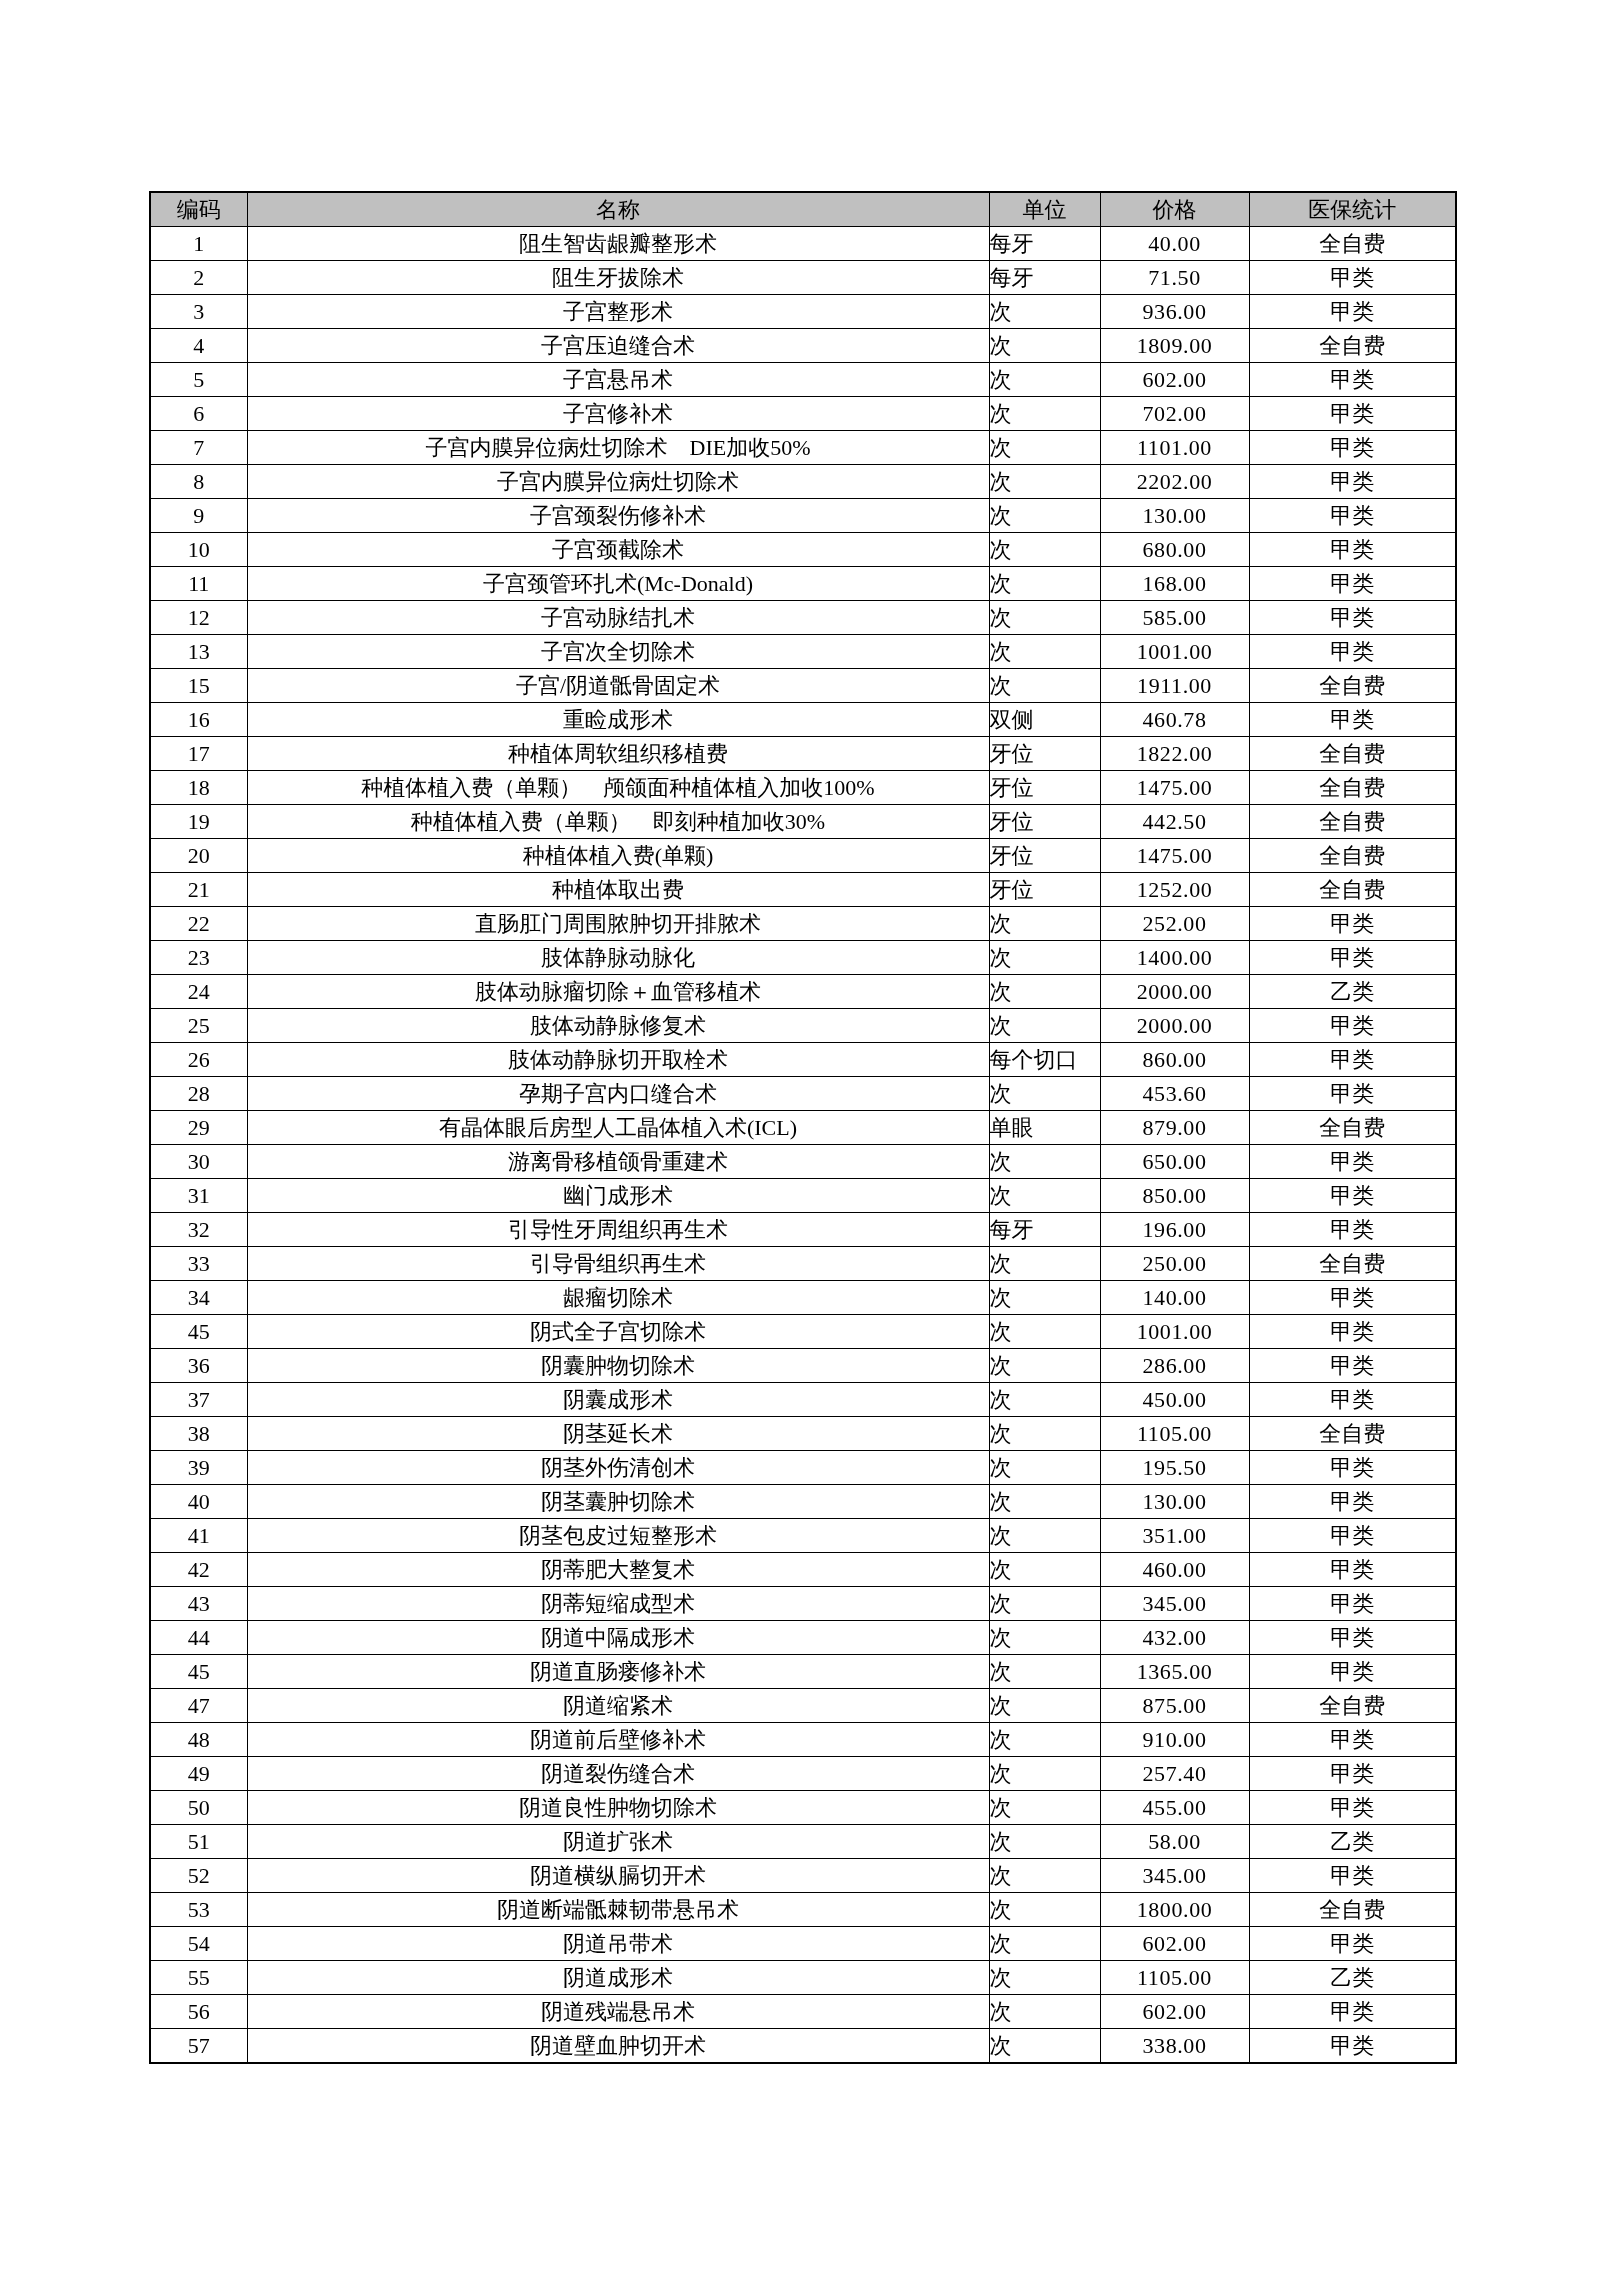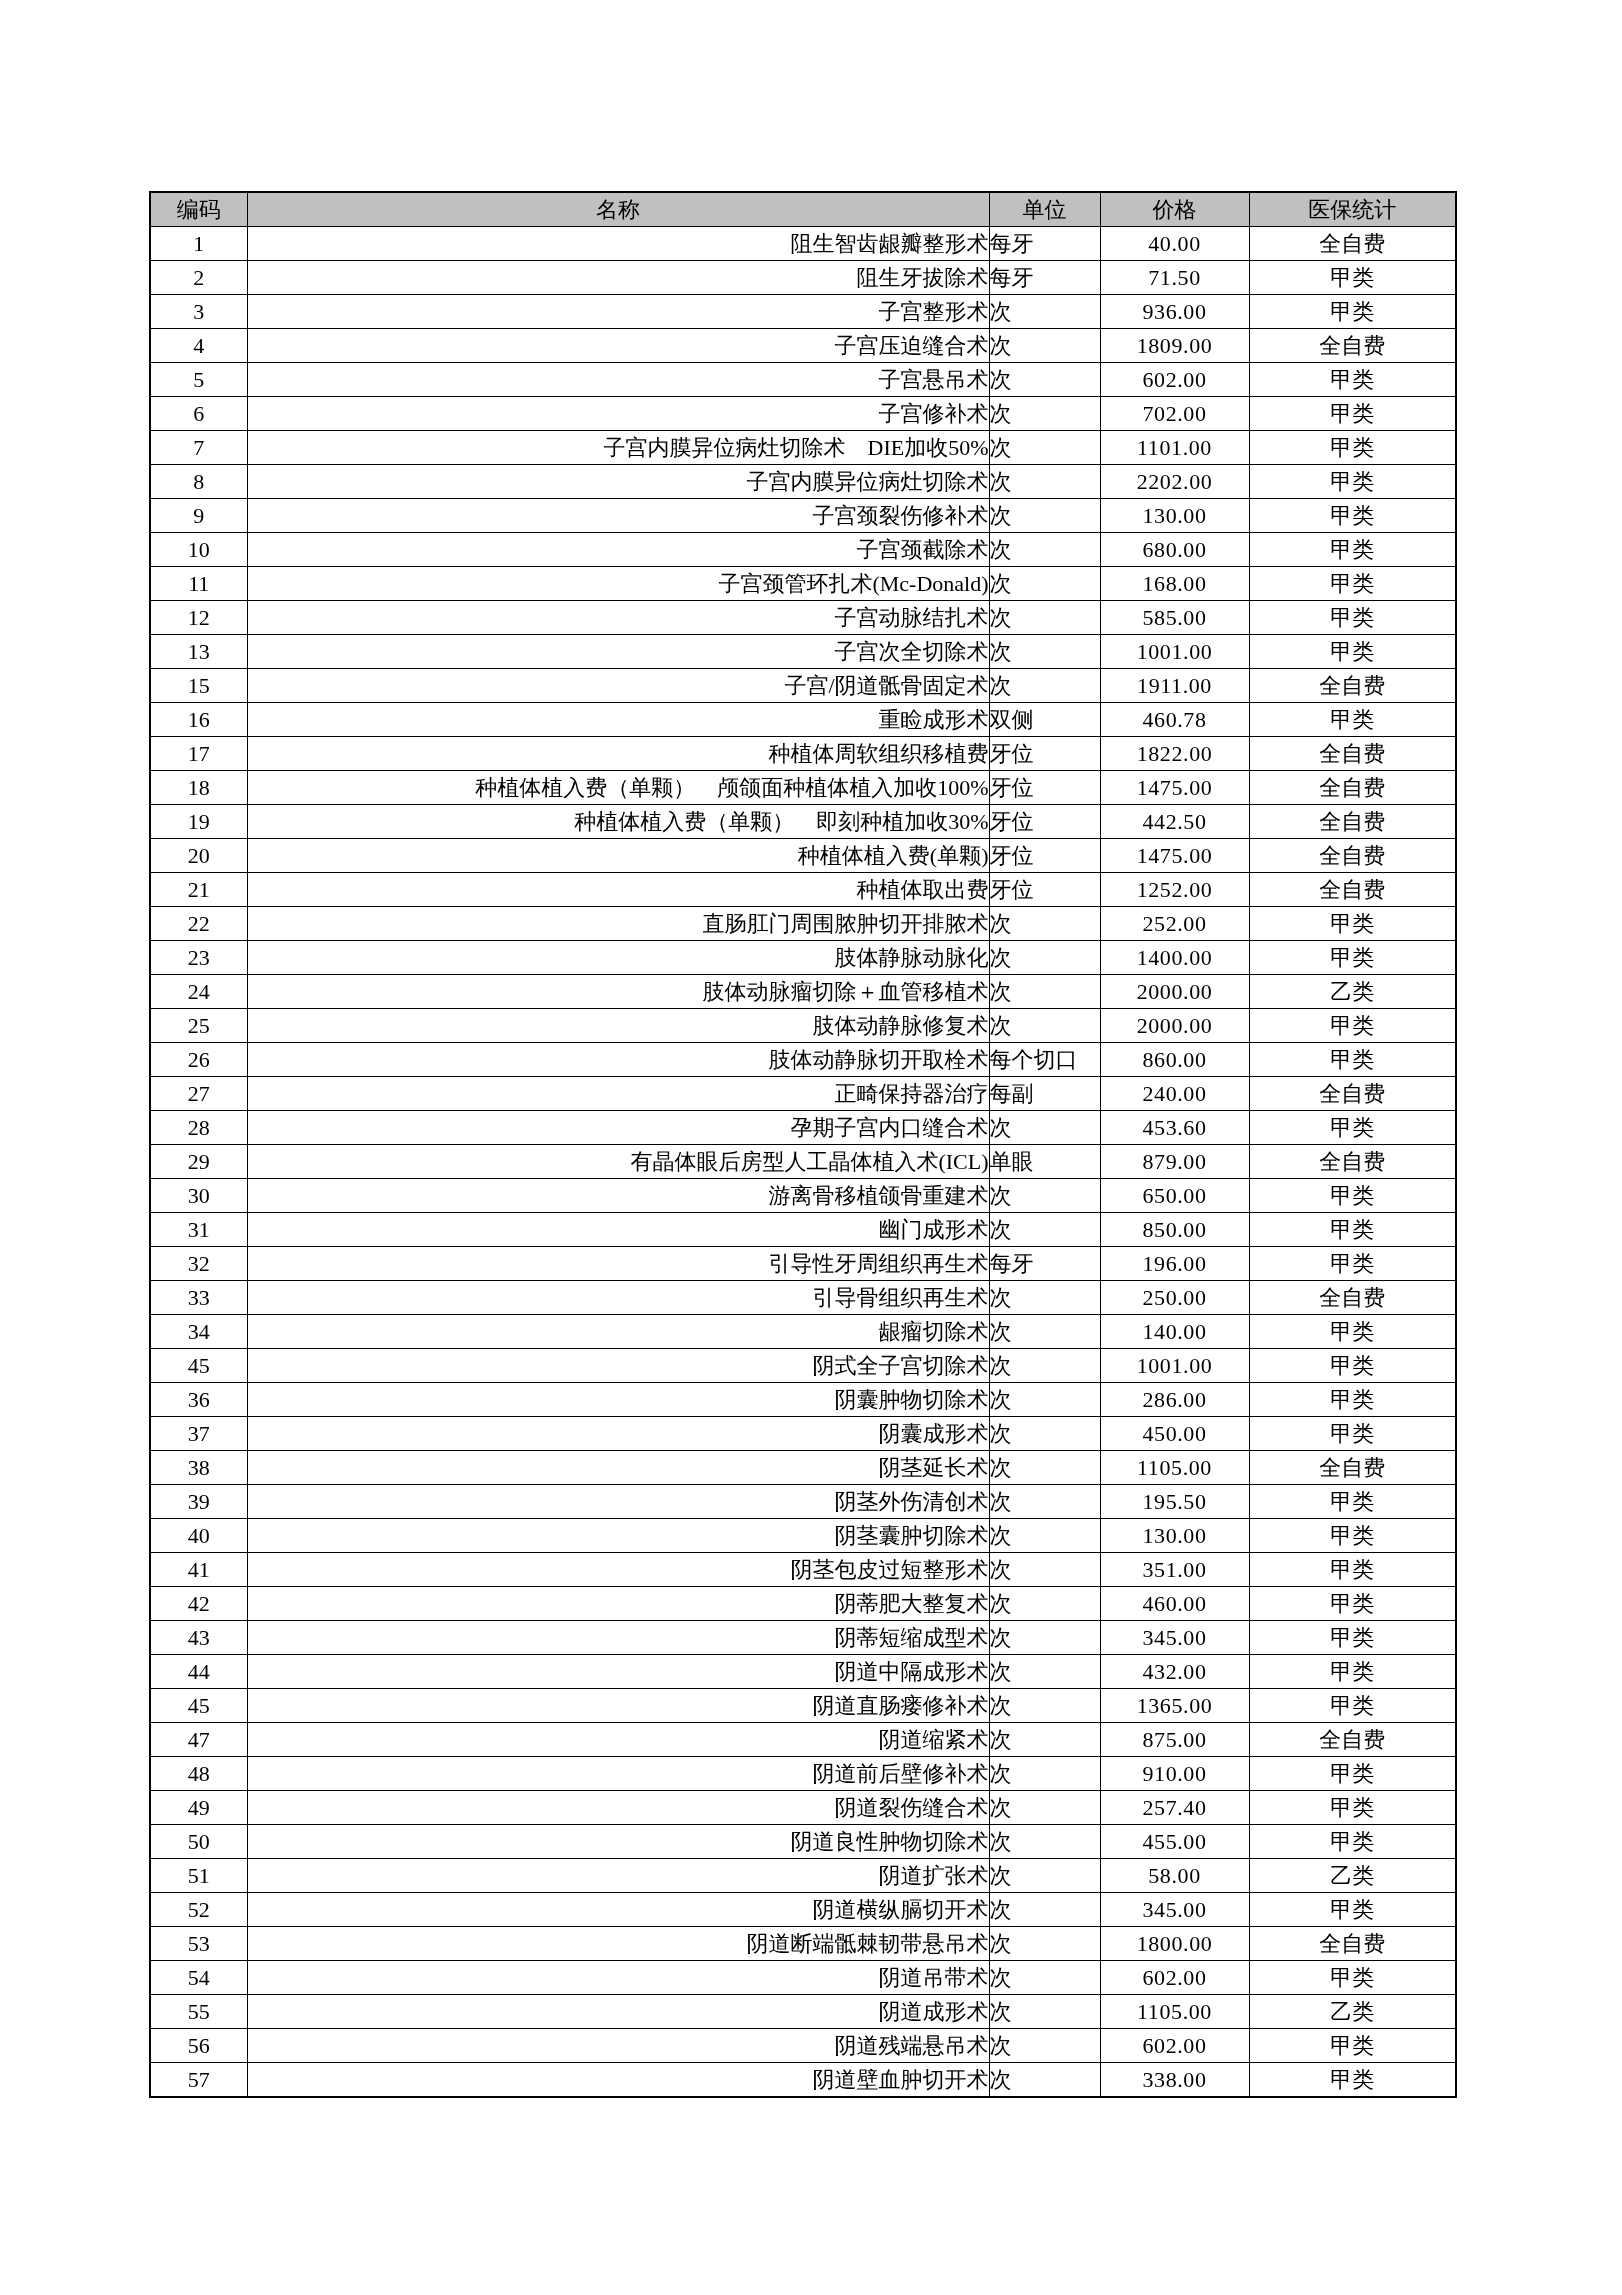--- a/index.html
+++ b/index.html
@@ -55,21 +55,21 @@
     background: #c0c0c0;
     text-align: center;
     height: 35px;
     line-height: 35px;
     font-size: 23px;
   }
   td.code {
     text-align: center;
   }
   td.name {
-    text-align: right;
+    text-align: center;
     padding-left: 8.4px;
     margin-top: 41px;
   }
   td.unit {
   }
   td.price {
     text-align: center;
     font-family: "Liberation Serif", "DejaVu Serif", serif;
     letter-spacing: 0.6px;
   }
@@ -269,27 +269,20 @@
             <td class="ins">甲类</td>
           </tr>
           <tr>
             <td class="code">26</td>
             <td class="name">肢体动静脉切开取栓术</td>
             <td class="unit">每个切口</td>
             <td class="price">860.00</td>
             <td class="ins">甲类</td>
           </tr>
           <tr>
-            <td class="code">27</td>
-            <td class="name">正畸保持器治疗</td>
-            <td class="unit">每副</td>
-            <td class="price">240.00</td>
-            <td class="ins">全自费</td>
-          </tr>
-          <tr>
             <td class="code">28</td>
             <td class="name">孕期子宫内口缝合术</td>
             <td class="unit">次</td>
             <td class="price">453.60</td>
             <td class="ins">甲类</td>
           </tr>
           <tr>
             <td class="code">29</td>
             <td class="name">有晶体眼后房型人工晶体植入术(ICL)</td>
             <td class="unit">单眼</td>

